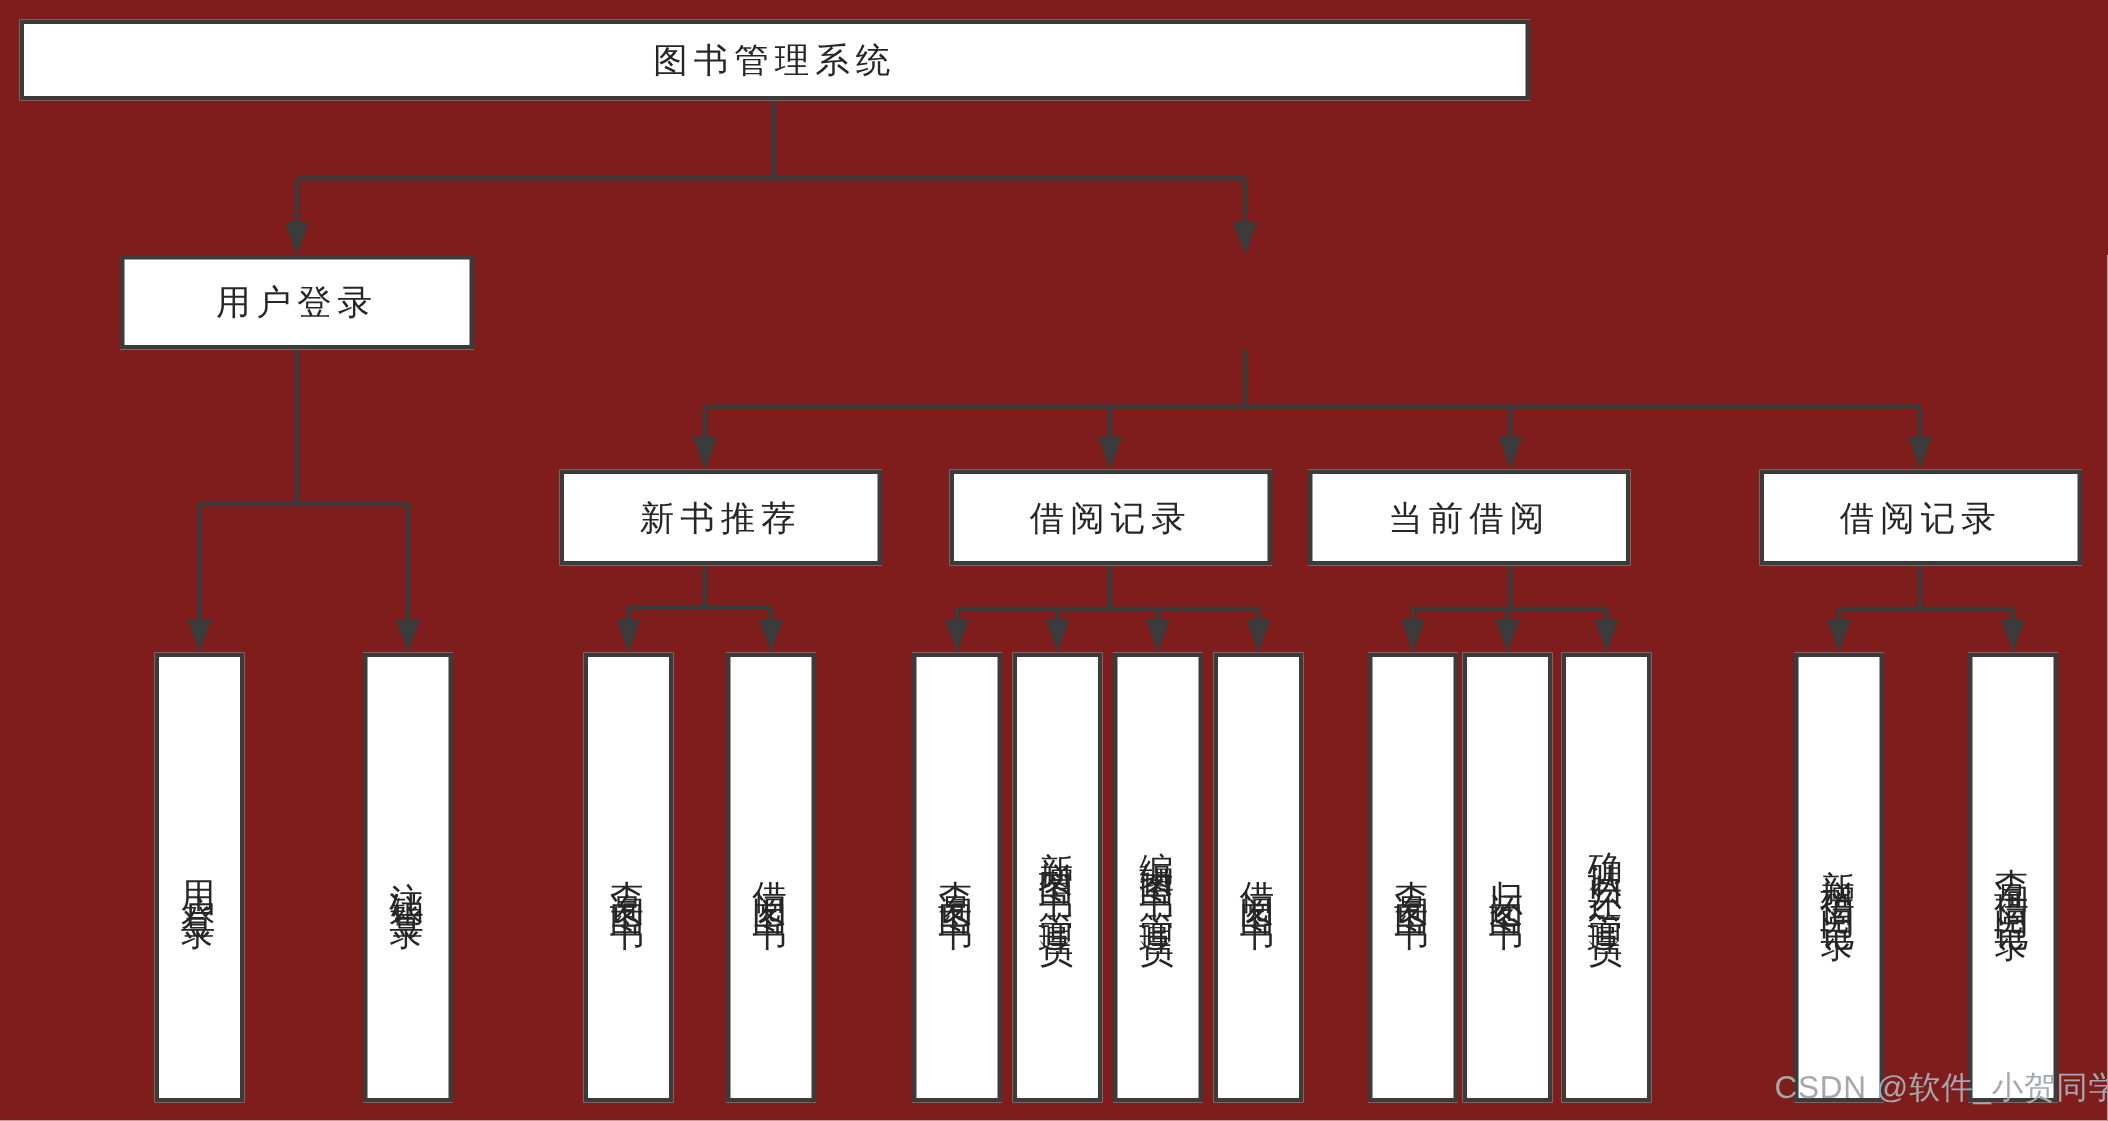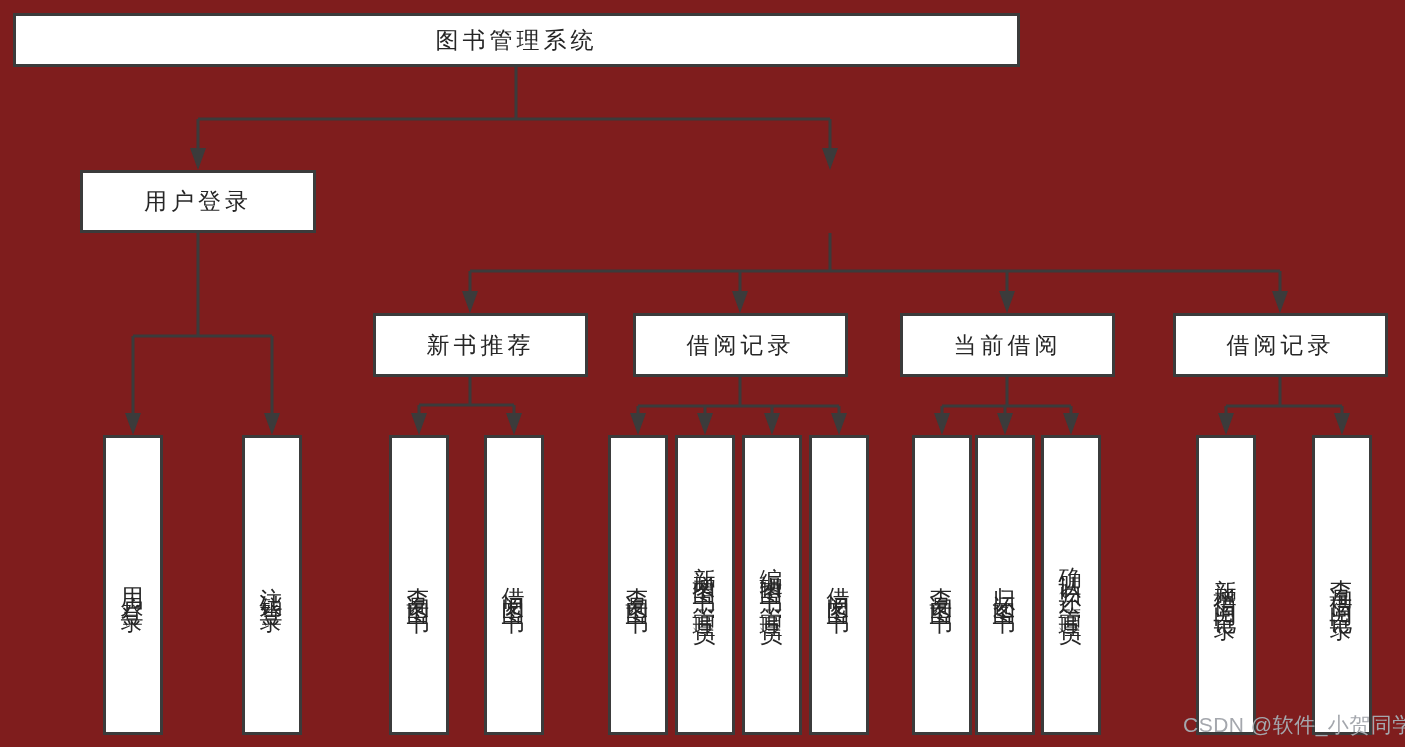--- a/index.html
+++ b/index.html
@@ -40,21 +40,21 @@
     font-size: 23px;
     white-space: normal;
   }
   
   .n-root  { left: 13px;  top: 13px;  width: 1007px; height: 54px; }
   .n-login { left: 80px;  top: 170px; width: 236px;  height: 63px; }
   .n-mgmt  { left: 712px; top: 170px; width: 236px;  height: 63px; }
   .n-l3    { top: 313px;  width: 215px; height: 64px; }
   .n-rec   { left: 373px; }
   .n-bor   { left: 633px; }
-  .n-cur   { left: 900px; }
+  .n-cur   { left: 872px; }
   .n-hist  { left: 1173px; }
   .leaf    { top: 435px; width: 60px; height: 300px; }
   .lf1  { left: 103px; }
   .lf2  { left: 242px; }
   .lf3  { left: 389px; }
   .lf4  { left: 484px; }
   .lf5  { left: 608px; }
   .lf6  { left: 675px; }
   .lf7  { left: 742px; }
   .lf8  { left: 809px; }

